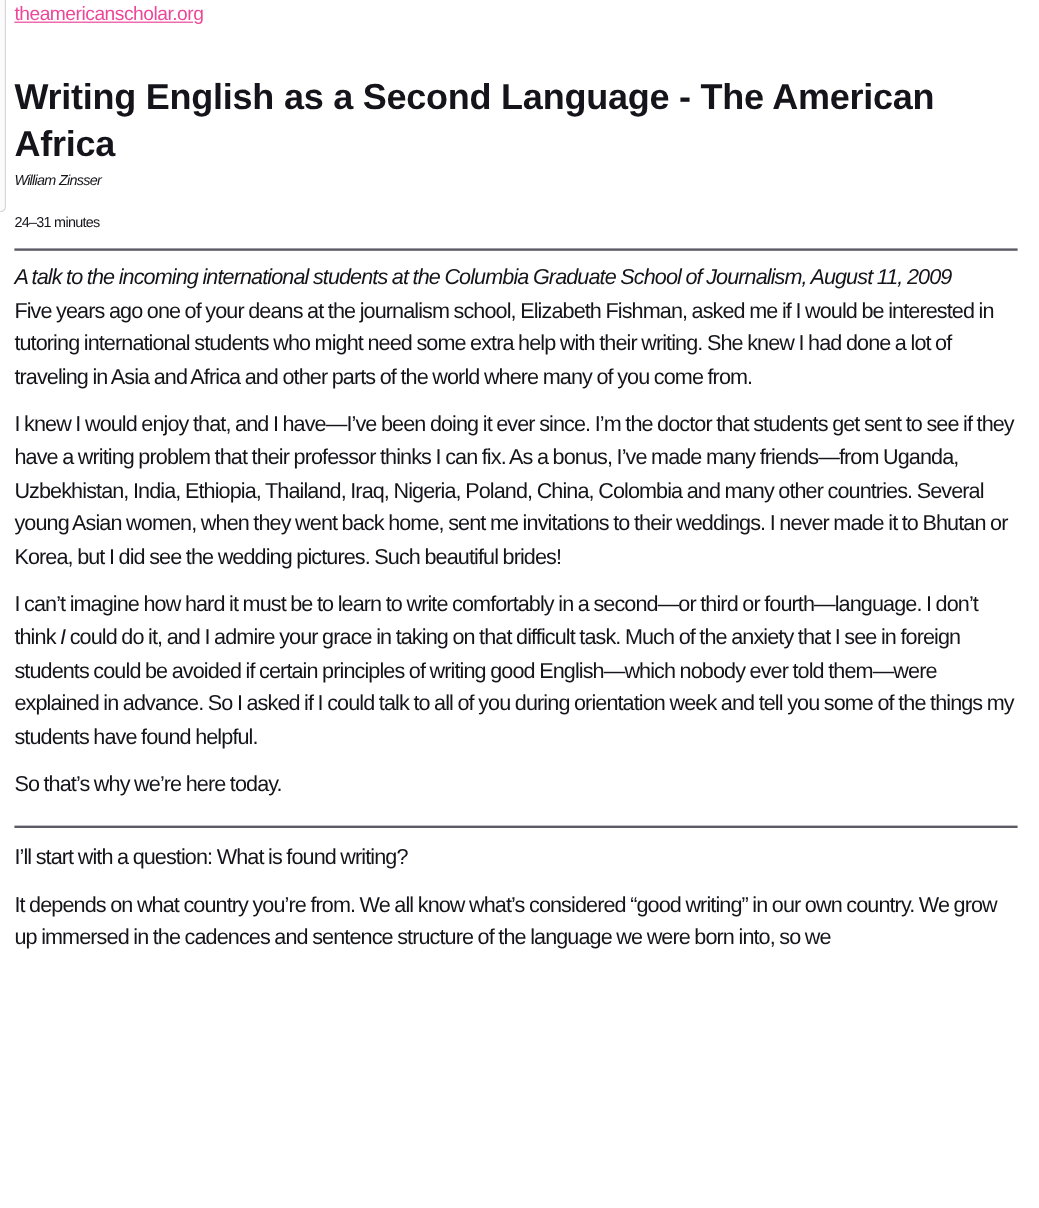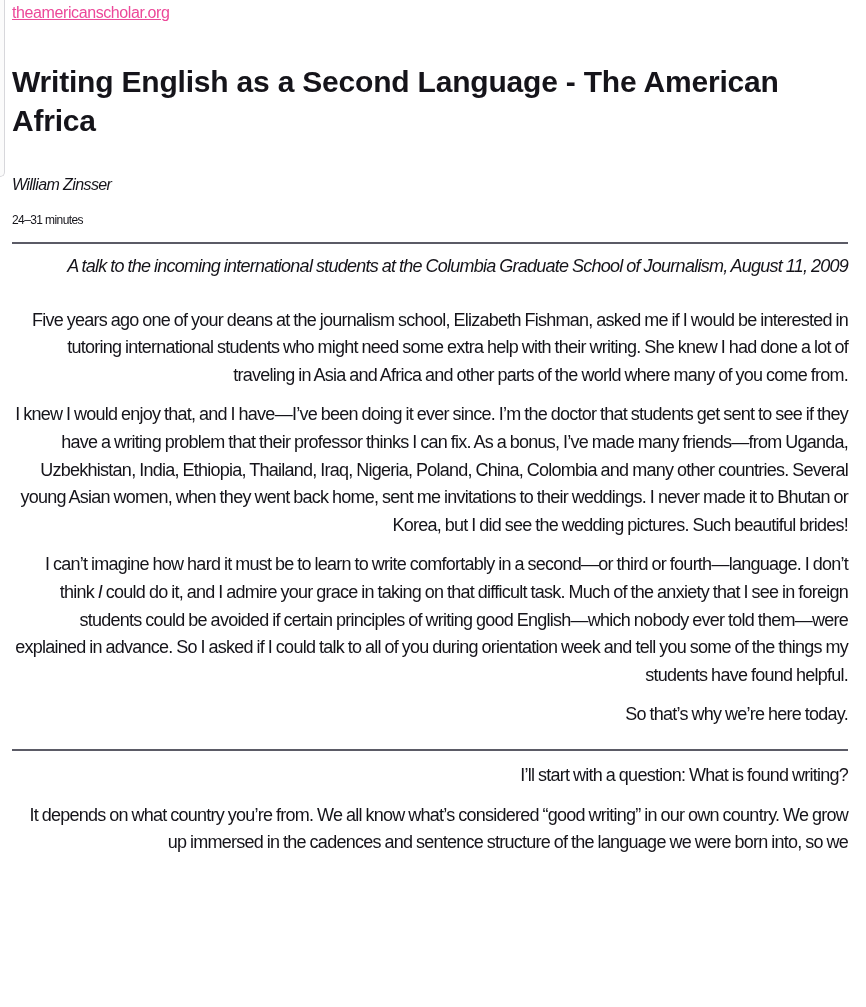--- a/index.html
+++ b/index.html
@@ -15,36 +15,36 @@
   .content { position: absolute; left: 12px; top: 0; width: 836px; }
   .domain {
     display: inline-block; margin-top: 3px; font-size: 16px; line-height: 20px;
     color: #ec4899; text-decoration: underline; letter-spacing: -0.4px;
   }
   h1 {
     margin: 39px 0 0 0; font-size: 30px; line-height: 39px; font-weight: bold;
     letter-spacing: -0.2px; color: #15141a;
   }
   .author {
-    margin-top: 35px; font-size: 16px; line-height: 20px; font-style: italic;
+    font-size: 12px; line-height: 20px; font-style: italic;
     letter-spacing: -0.6px;
   }
   .reading-time {
     margin-top: 17px; font-size: 12px; line-height: 16px; letter-spacing: -0.6px;
   }
   hr {
     border: 0; border-top: 2px solid #5b5b66; margin: 0; width: 836px;
   }
   .hr1 { margin-top: 14px; }
   .body-text {
     font-size: 18px; line-height: 27.6px; letter-spacing: -0.75px; word-spacing: -0.5px;
   }
-  p { margin: 0; text-align: right; }
+  p { margin: 0; }
   .intro { margin-top: 9px; font-style: italic; }
-  .p1 { margin-top: 26px; }
+  .p1 { }
   .pn { margin-top: 12px; }
   .hr2 { margin-top: 20px; }
   .after-hr { margin-top: 11px; }
   em.inline { font-style: italic; }
 </style>
 </head>
 <body>
 
 <div class="edge"></div>
 

